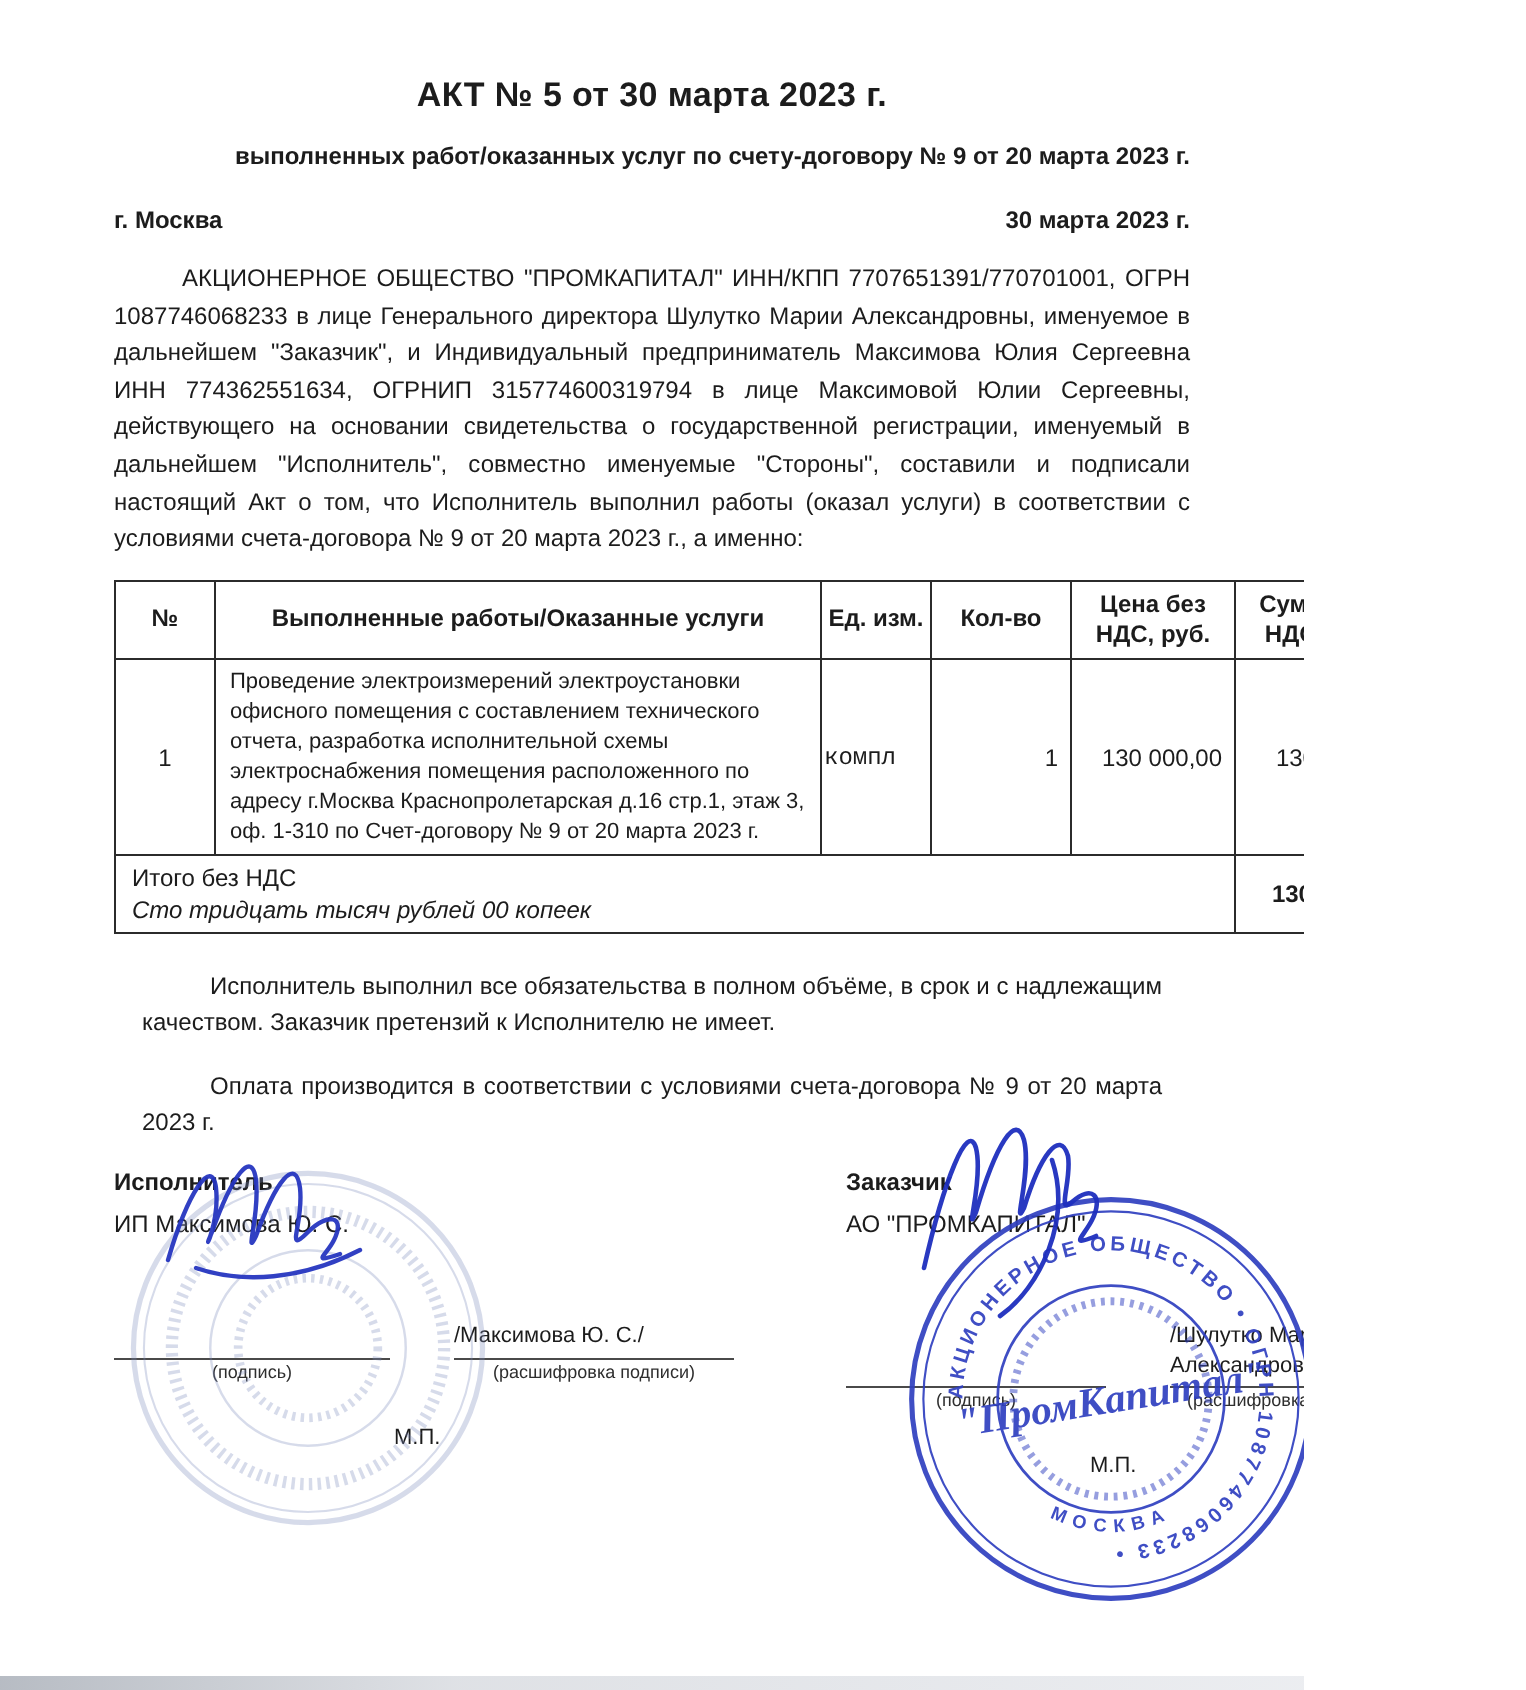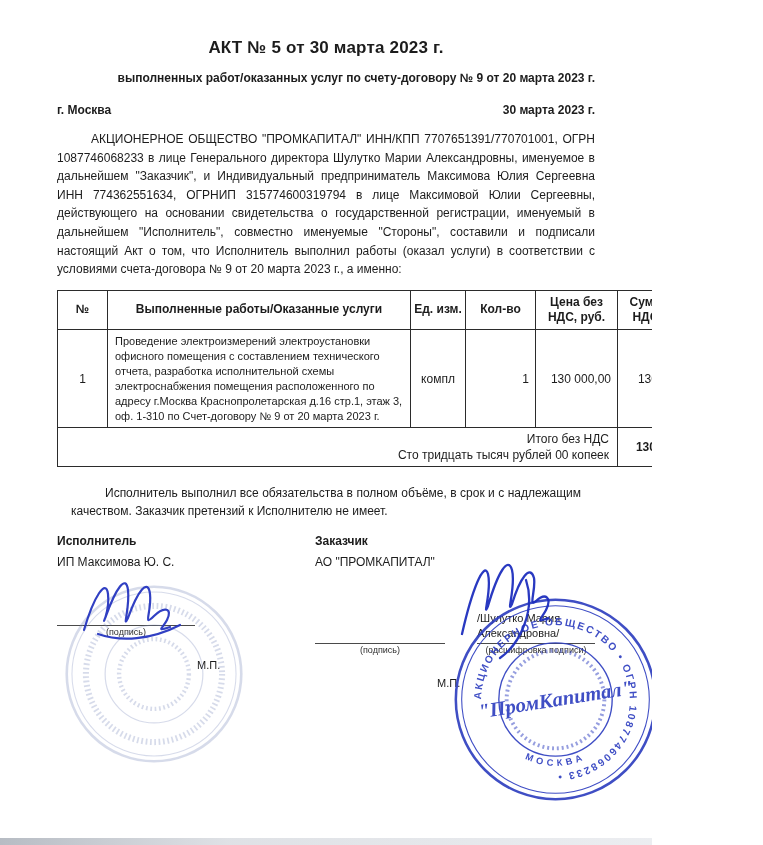--- a/index.html
+++ b/index.html
@@ -12,25 +12,25 @@
   .subtitle{text-align:right;font-size:12px;font-weight:bold;margin:0 0 18px 0;}
   .cityline{display:flex;justify-content:space-between;font-size:12px;font-weight:bold;margin-bottom:13px;}
   .intro{font-size:12px;line-height:1.55;text-align:justify;text-indent:34px;margin:0 0 11px 0;}
   table.works{border-collapse:collapse;width:100%;table-layout:fixed;font-size:12px;}
   table.works th,table.works td{border:1px solid #2b2b2b;}
   table.works th{font-weight:bold;padding:4px 2px;text-align:center;vertical-align:middle;line-height:1.25;}
   .col-num{width:50px;} .col-desc{width:303px;} .col-unit{width:55px;}
   .col-qty{width:70px;} .col-price{width:82px;} .col-sum{width:87px;}
   td.cell-num{text-align:center;vertical-align:middle;}
   td.cell-desc{font-size:11px;line-height:1.36;padding:4px 7px;vertical-align:top;text-align:left;}
-  td.cell-unit{text-align:center;vertical-align:middle;}
+  td.cell-unit{vertical-align:middle;font-family:Liberation Mono, monospace;}
   td.cell-qty,td.cell-price,td.cell-sum{text-align:right;vertical-align:middle;padding:2px 6px;}
-  td.total-left{padding:4px 8px;text-align:right;vertical-align:middle;}
+  td.total-left{padding:4px 8px;vertical-align:middle;}
   td.total-left .t1{font-size:12px;margin-bottom:2px;}
-  td.total-left .t2{font-size:12px;}
+  td.total-left .t2{font-size:12px;font-style:italic;}
   td.total-val{font-weight:bold;text-align:right;vertical-align:middle;padding:2px 8px;font-size:12px;}
   .closing{font-size:12px;line-height:1.5;text-align:justify;text-indent:34px;margin:14px;}
   .closing.first{margin-top:17px;}
   .closing.second{margin-top:4px;}
   .sig-title{text-align:center;font-weight:bold;font-size:12px;margin:24px 0 20px 0;}
   .sig-grid{display:flex;}
   .sig-col{width:312px;}
   .sig-col.customer{margin-left:56px;width:281px;}
   .sig-role{font-weight:bold;font-size:12px;margin-bottom:7px;}
   .sig-name{font-size:12px;margin-bottom:42px;}
@@ -94,30 +94,36 @@
           <td class="total-left" colspan="5">
             <div class="t1">Итого без НДС</div>
             <div class="t2">Сто тридцать тысяч рублей 00 копеек</div>
           </td>
           <td class="total-val">130 000,00</td>
         </tr>
       </tbody>
     </table>
 
     <p class="closing first">Исполнитель выполнил все обязательства в полном объёме, в срок и с надлежащим качеством. Заказчик претензий к Исполнителю не имеет.</p>
+    <p class="closing second">Оплата производится в соответствии с условиями счета-договора № 9 от 20 марта 2023 г.</p>
 
 
     <div class="sig-grid">
       <div class="sig-col executor">
         <div class="sig-role">Исполнитель</div>
         <div class="sig-name">ИП Максимова Ю. С.</div>
         <div class="sig-row">
           <div class="sig-box">
             <div class="line"></div>
             <span class="hint">(подпись)</span>
+          </div>
+          <div class="sig-box decrypt">
+            <div class="dname">/Максимова Ю. С./</div>
+            <div class="line" style="height:2px;"></div>
+            <span class="hint">(расшифровка подписи)</span>
           </div>
         </div>
         <div class="mp executor">М.П.</div>
       </div>
 
       <div class="sig-col customer">
         <div class="sig-role">Заказчик</div>
         <div class="sig-name">АО "ПРОМКАПИТАЛ"</div>
         <div class="sig-row">
           <div class="sig-box" style="width:130px;">

